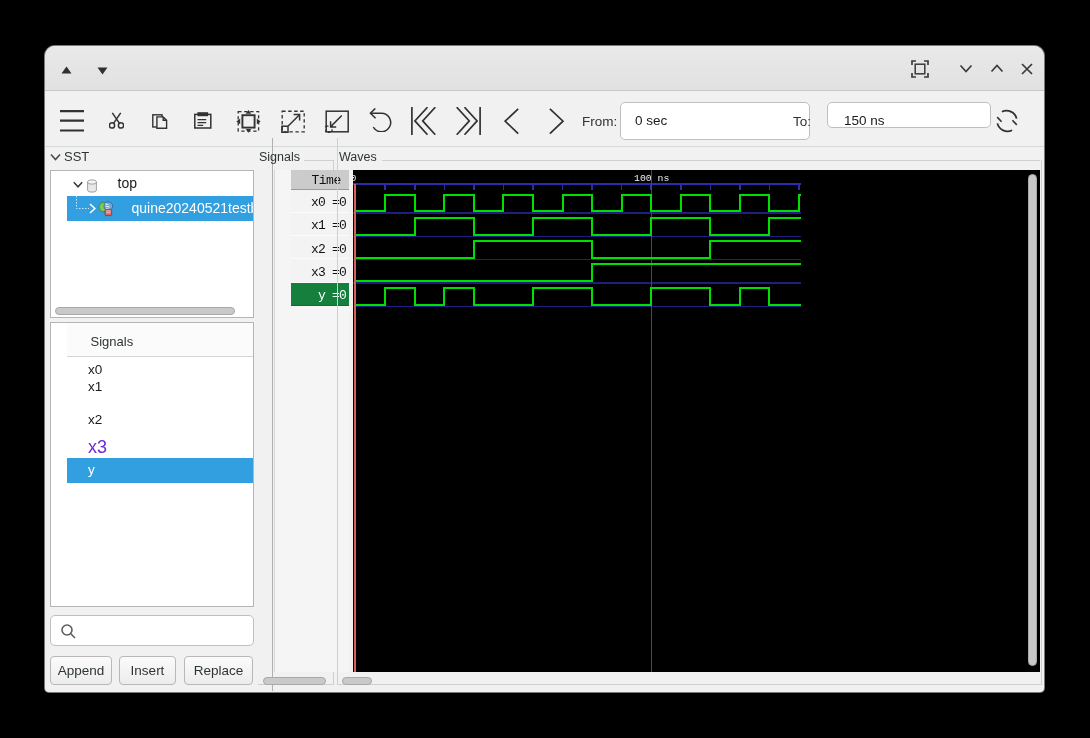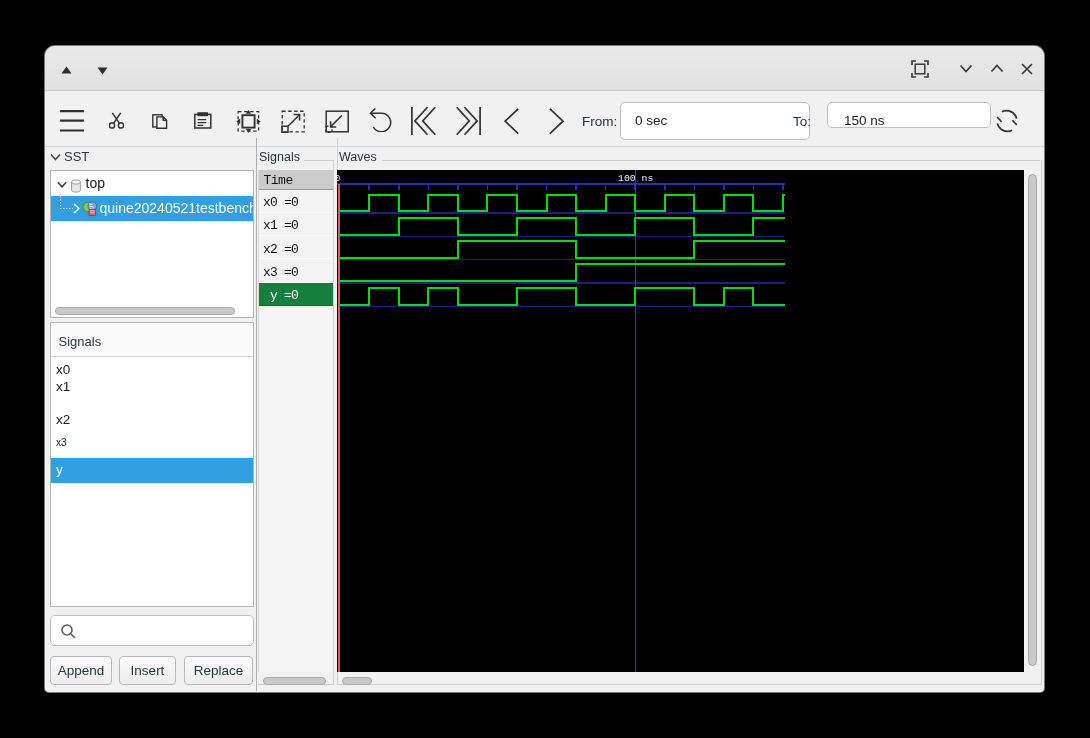--- a/index.html
+++ b/index.html
@@ -4,21 +4,21 @@
 <style>
   html,body{margin:0;padding:0;background:#000;width:1090px;height:738px;overflow:hidden;}
   body{font-family:"Liberation Sans",sans-serif;}
   .window{position:absolute;left:45px;top:46px;width:999px;height:646px;background:#f1f1f1;
     border-radius:10px 10px 4px 4px;overflow:hidden;box-shadow:0 0 0 1px #7a7a7a;}
   .titlebar{position:absolute;left:0;top:0;width:100%;height:45px;
     background:linear-gradient(#e9e9e9,#e1e1e1);border-bottom:1px solid #c8c8c8;box-sizing:border-box;}
   .title{position:absolute;left:0;right:0;top:7px;text-align:center;font-size:13px;font-weight:bold;color:#3a3a3a;}
   .subtitle{position:absolute;left:0;right:0;top:25.5px;text-align:center;font-size:11.5px;color:#7e7e7e;}
   .tbsep{position:absolute;left:0;top:100px;width:100%;height:1px;background:#d8d8d8;}
-  .abs{position:absolute;}
+  .abs{position:absolute;margin-left:16px;}
   svg{display:block;}
   .ico{position:absolute;}
   .entry{position:absolute;background:#fff;border:1px solid #bfbfbf;border-radius:5px;box-sizing:border-box;
     font-size:13.5px;color:#1a1a1a;}
   .lbl{position:absolute;font-size:13.5px;color:#2e3436;}
   .panel{position:absolute;background:#fff;border:1px solid #b5b5b5;box-sizing:border-box;}
   .btn{position:absolute;background:linear-gradient(#fbfbfb,#ececec);border:1px solid #b8b8b8;border-radius:4px;
     box-sizing:border-box;font-size:13.5px;color:#2e3436;text-align:center;}
   .mono{font-family:"Liberation Mono",monospace;}
   .scrollthumb{position:absolute;background:#c9c9c9;border:1px solid #a9a9a9;border-radius:5px;box-sizing:border-box;}
@@ -172,21 +172,21 @@
     <div class="abs" style="left:0;top:35px;width:100%;height:25px;">
         <div class="abs" style="left:5.5px;top:4px;font-size:13.5px;color:#1a1a1a;">x0</div>
       </div>
     <div class="abs" style="left:0;top:52px;width:100%;height:25px;">
         <div class="abs" style="left:5.5px;top:4px;font-size:13.5px;color:#1a1a1a;">x1</div>
       </div>
     <div class="abs" style="left:0;top:85px;width:100%;height:25px;">
         <div class="abs" style="left:5.5px;top:4px;font-size:13.5px;color:#1a1a1a;">x2</div>
       </div>
     <div class="abs" style="left:0;top:110px;width:100%;height:25px;">
-        <div class="abs" style="left:5.5px;top:4px;font-size:10px;color:#0f172a;">x3</div>
+        <div class="abs" style="left:5.5px;top:4px;font-size:18px;color:#6d28d9;">x3</div>
       </div>
     <div class="abs" style="left:0;top:135px;width:100%;height:25px;background:#319fe0;">
         <div class="abs" style="left:5.5px;top:4px;font-size:13.5px;color:#fff;">y</div>
       </div>
   </div>
 
   <div class="entry" style="left:4.5px;top:569px;width:204px;height:31px;">
     <svg class="ico" style="left:9px;top:7px" width="17" height="17" viewBox="0 0 17 17" fill="none" stroke="#5c5c5c" stroke-width="1.6">
       <circle cx="7" cy="7" r="5"></circle>
         <path d="M10.8 10.8 L15 15"></path>

